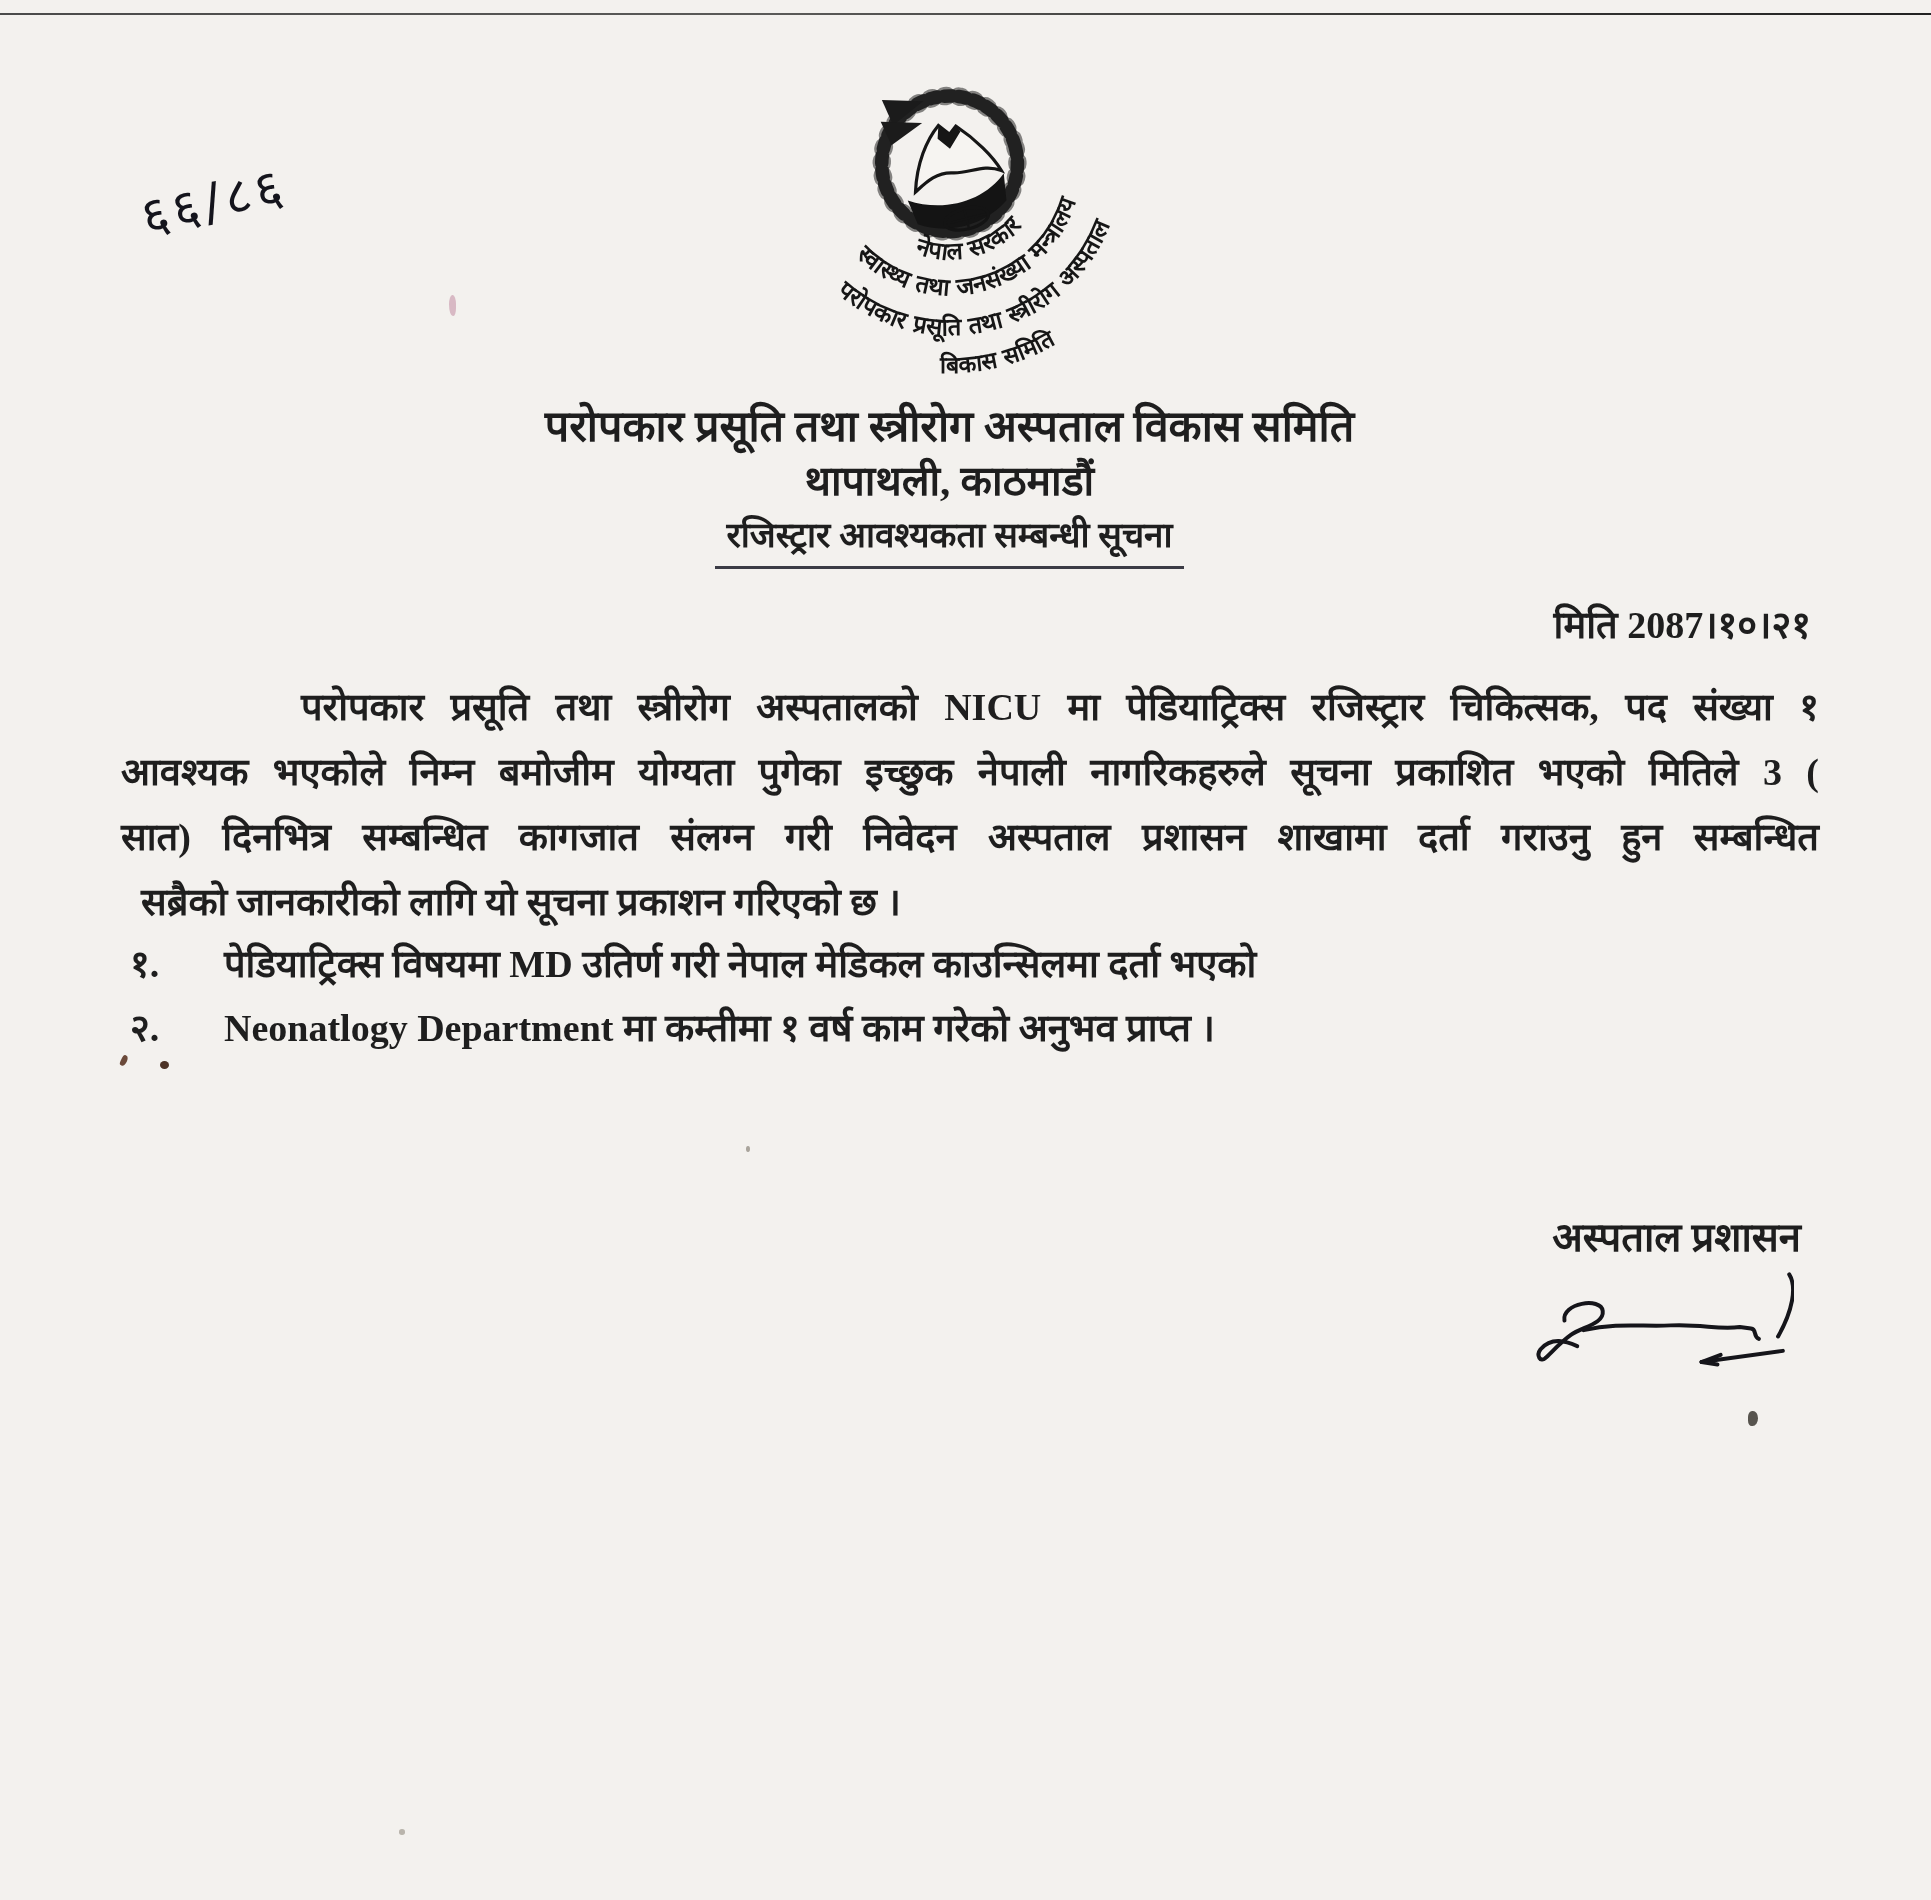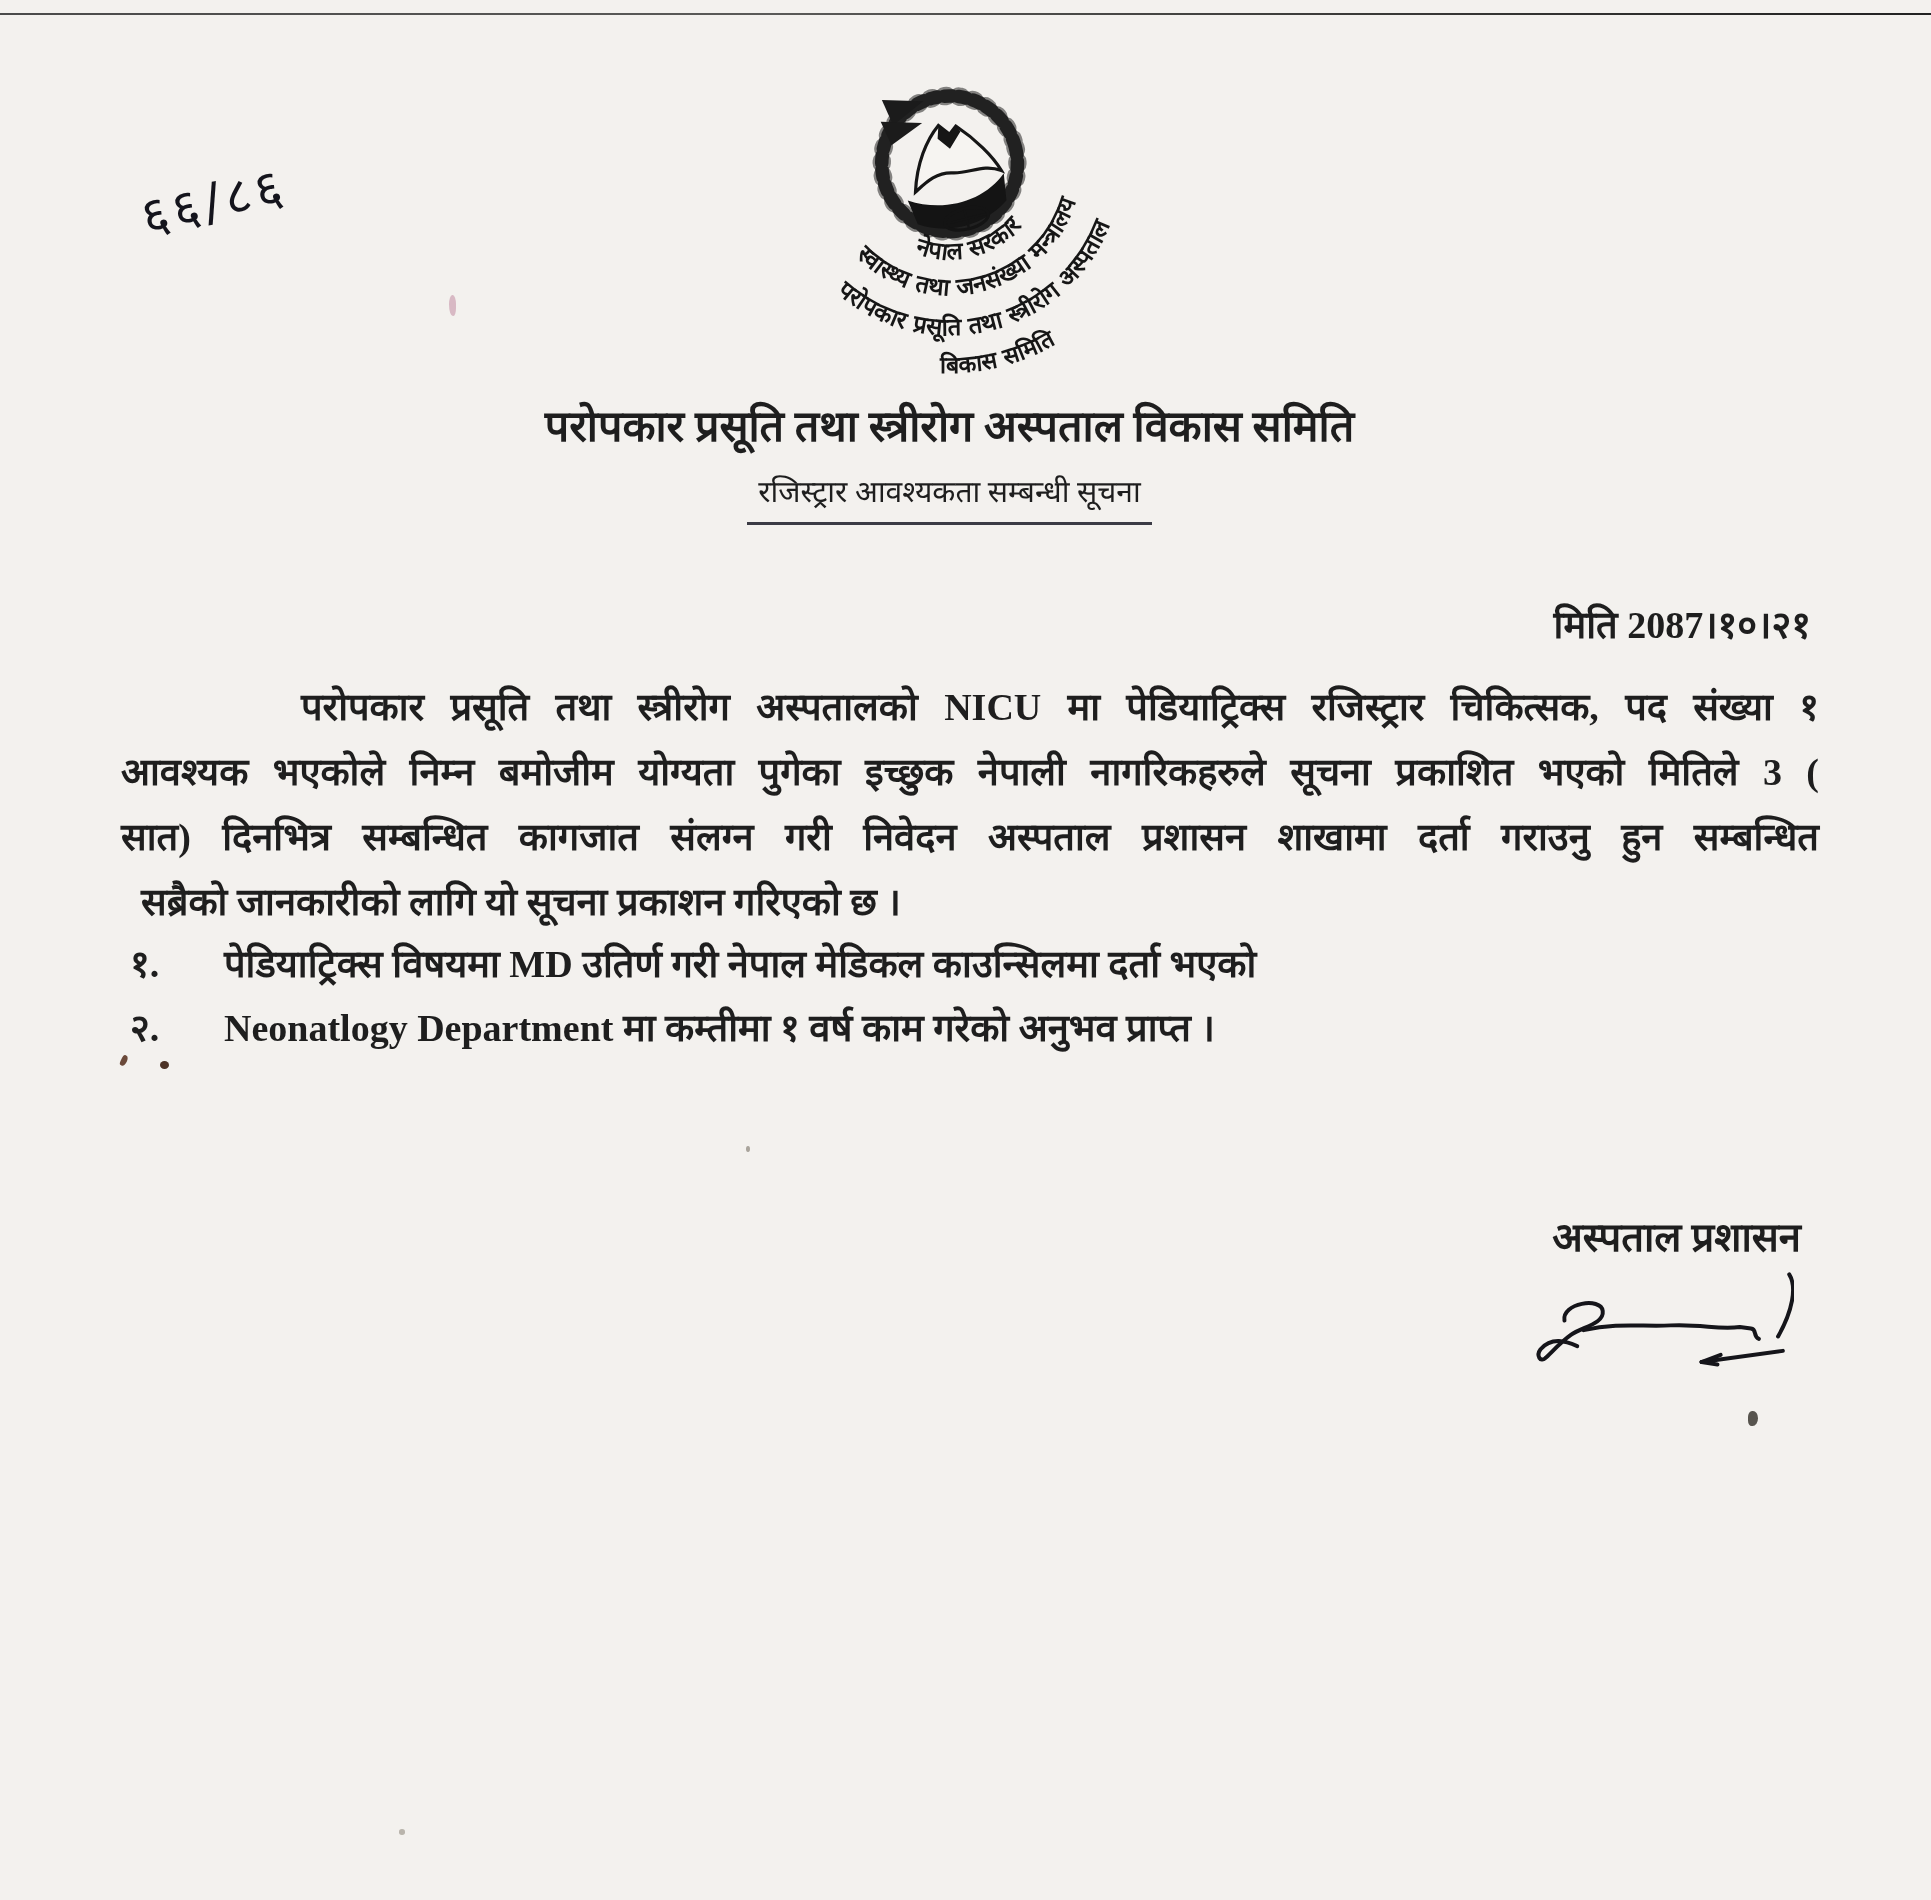--- a/index.html
+++ b/index.html
@@ -21,22 +21,22 @@
     font-family:"DejaVu Sans",sans-serif;
     font-size:51px; color:#14141c;
     transform:rotate(-13deg);
     letter-spacing:4.8px;
     font-weight:500;
   }
   .emblem { position:absolute; left:754px; top:76px; width:447px; height:383px; }
   .header-block { position:absolute; left:0; top:399px; width:1899px; text-align:center; }
   .title-1 { font-size:43px; font-weight:700; line-height:56px; }
   .title-2 { font-size:41px; font-weight:700; line-height:53px; }
-  .title-3 { display:inline-block; font-size:30px; font-weight:400; line-height:49px;
-             border-bottom:3.2px solid #3b3b45; padding:0 11.2px 6.4px 11.2px; margin-top:12px; }
+  .title-3 { display:inline-block; font-size:35px; font-weight:700; line-height:49px;
+             border-bottom:3.2px solid #3b3b45; padding:0 11.2px 6.4px 11.2px; margin-top:3px; }
   .date-line {
     position:absolute; top:597px; right:120px;
     font-size:38px; font-weight:700;
   }
   .para {
     position:absolute; left:121px; top:675px; width:1698px;
     font-size:38px; font-weight:600;
   }
   .para .pline { display:block; line-height:65px; text-align:justify; text-align-last:justify;font-family:Liberation Serif, serif; }
   .para .pline.first { padding-left:180px; }
@@ -101,20 +101,21 @@
         <textPath href="#arc3" startOffset="50%" text-anchor="middle">परोपकार प्रसूति तथा स्त्रीरोग अस्पताल</textPath>
       </text>
       <text font-family="'DejaVu Sans',sans-serif" font-weight="bold" font-size="29" fill="#161616">
         <textPath href="#arc4" startOffset="50%" text-anchor="middle">बिकास समिति</textPath>
       </text>
     </g>
   </svg>
 
   <div class="header-block">
     <div class="title-1">परोपकार प्रसूति तथा स्त्रीरोग अस्पताल विकास समिति</div>
+    <div class="title-2">थापाथली, काठमाडौं</div>
     <div>
       <span class="title-3">रजिस्ट्रार आवश्यकता सम्बन्धी सूचना</span>
     </div>
   </div>
 
   <div class="date-line">मिति 2087।१०।२१</div>
 
   <div class="para">
     <span class="pline first">परोपकार प्रसूति तथा स्त्रीरोग अस्पतालको NICU मा पेडियाट्रिक्स रजिस्ट्रार चिकित्सक, पद संख्या १</span>
     <span class="pline">आवश्यक भएकोले निम्न बमोजीम योग्यता पुगेका इच्छुक नेपाली नागरिकहरुले सूचना प्रकाशित भएको मितिले 3 (</span>

